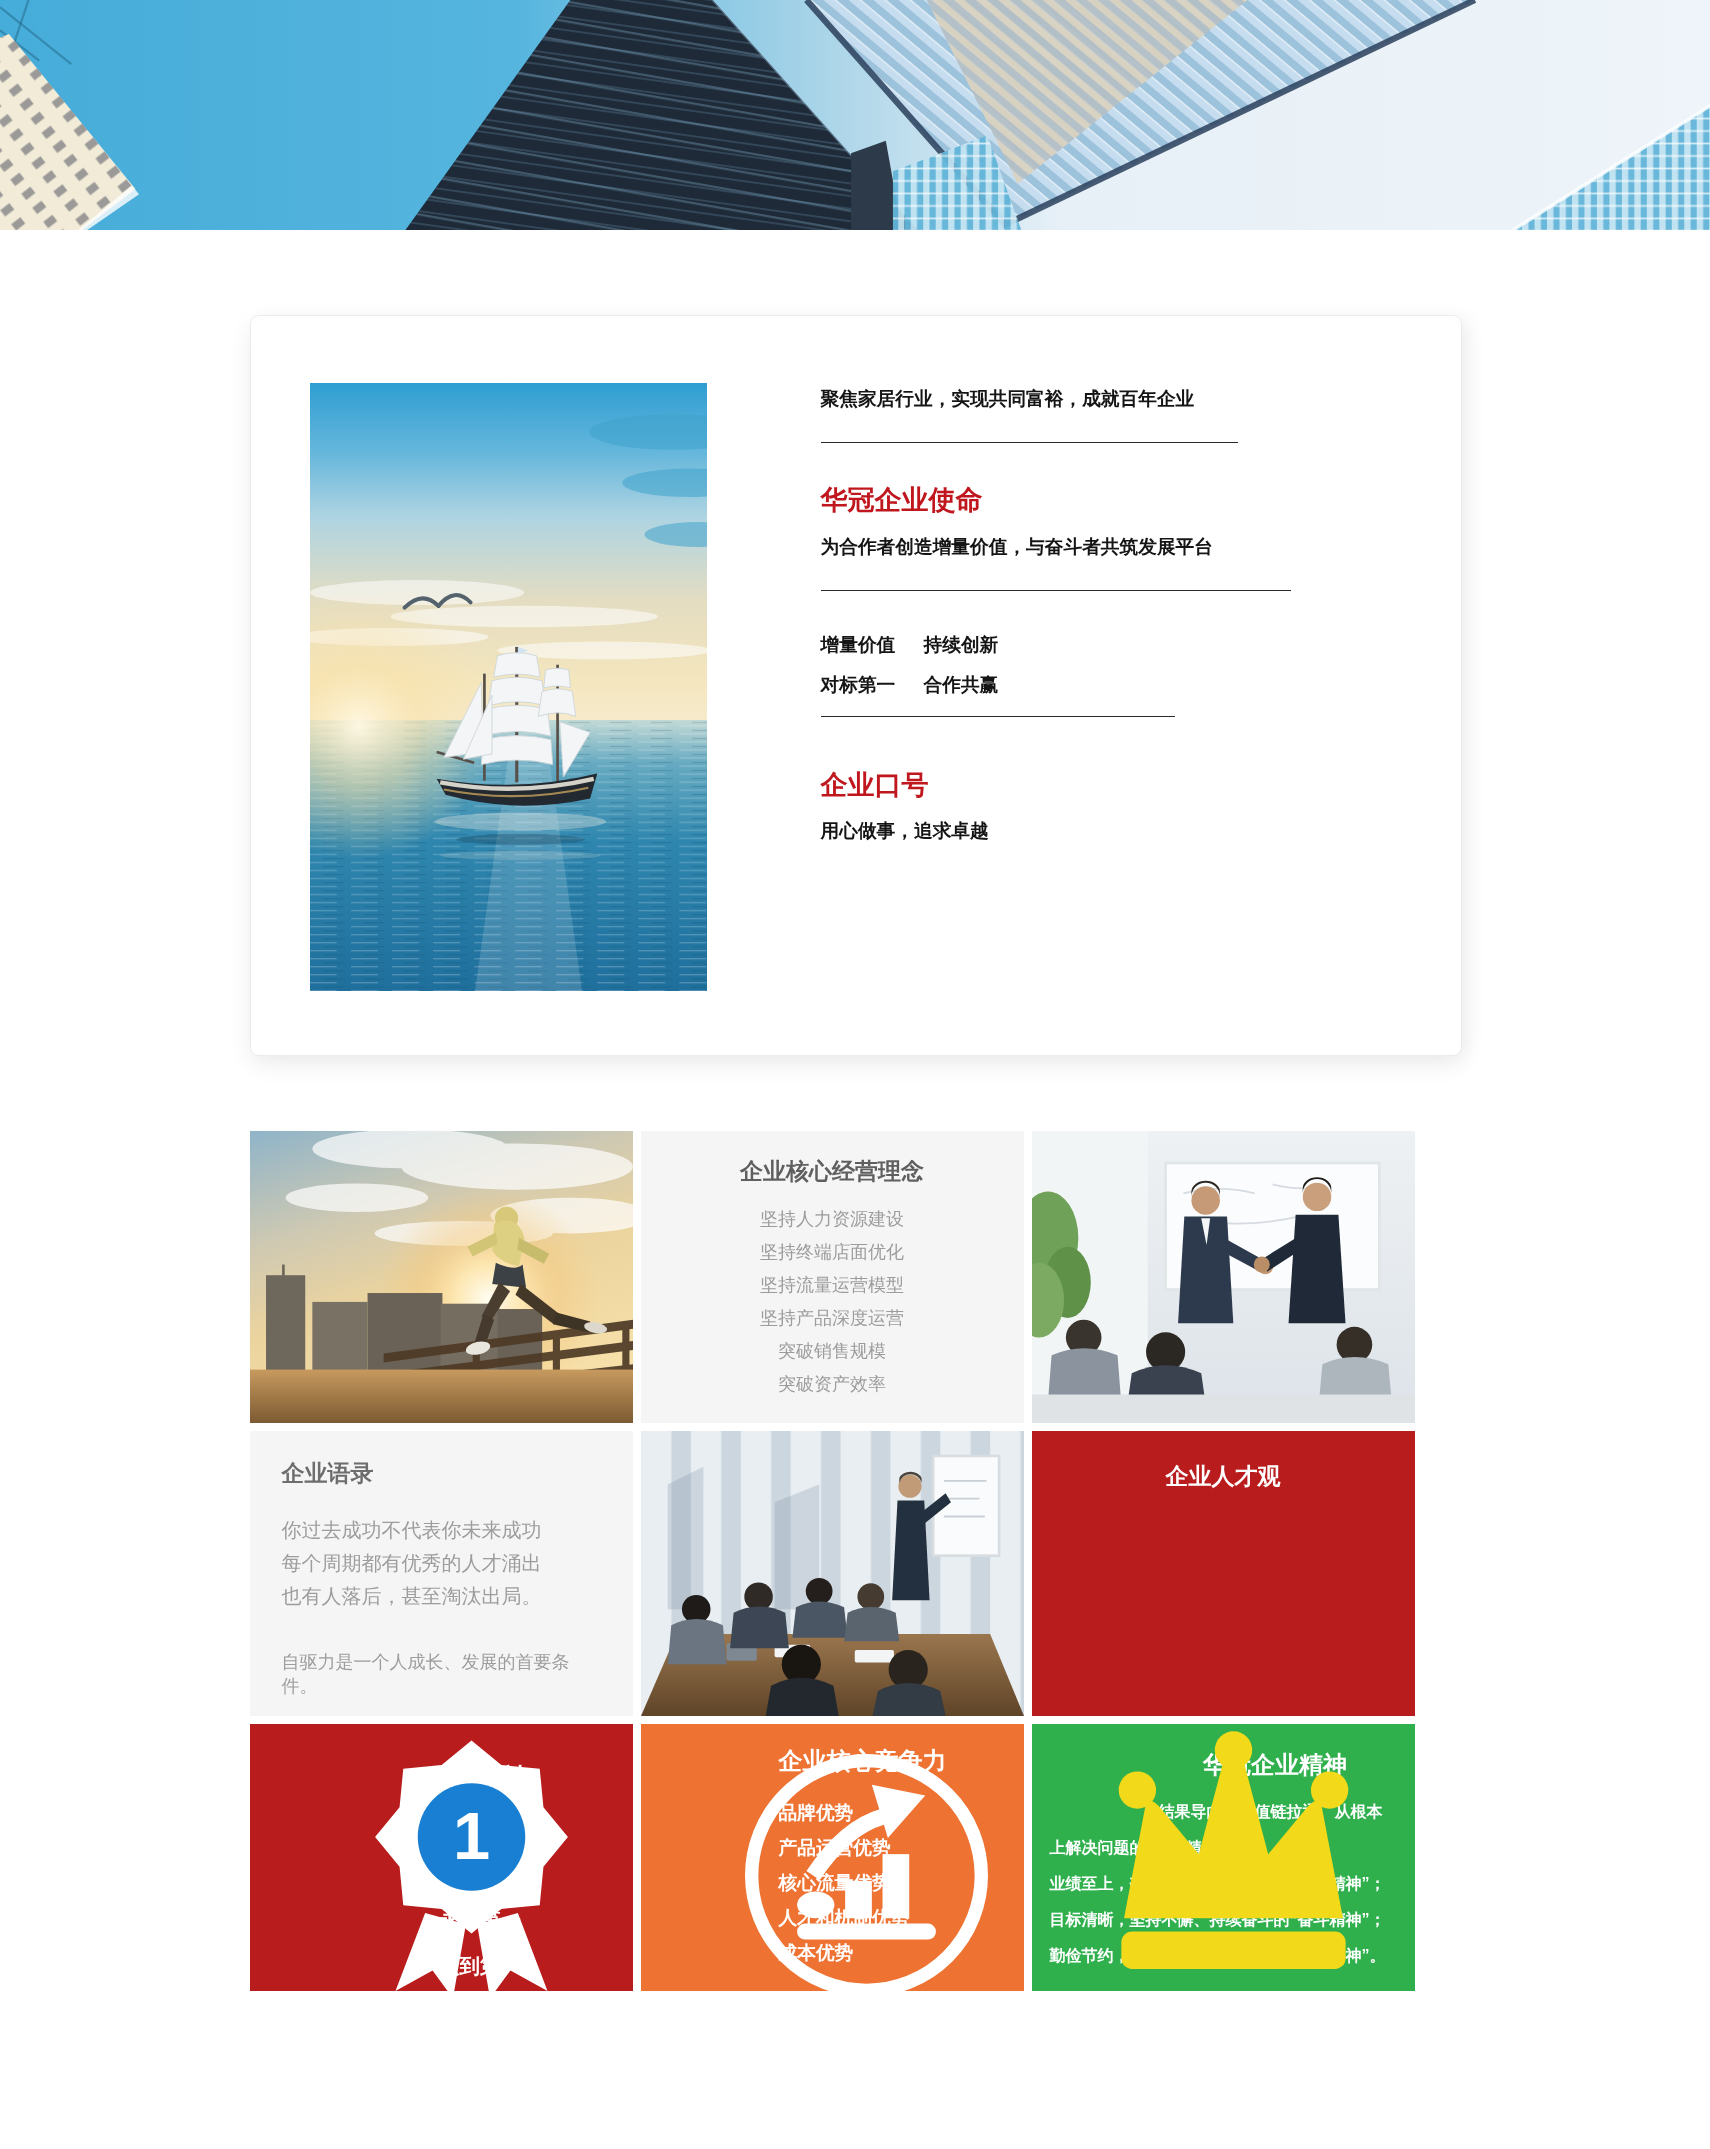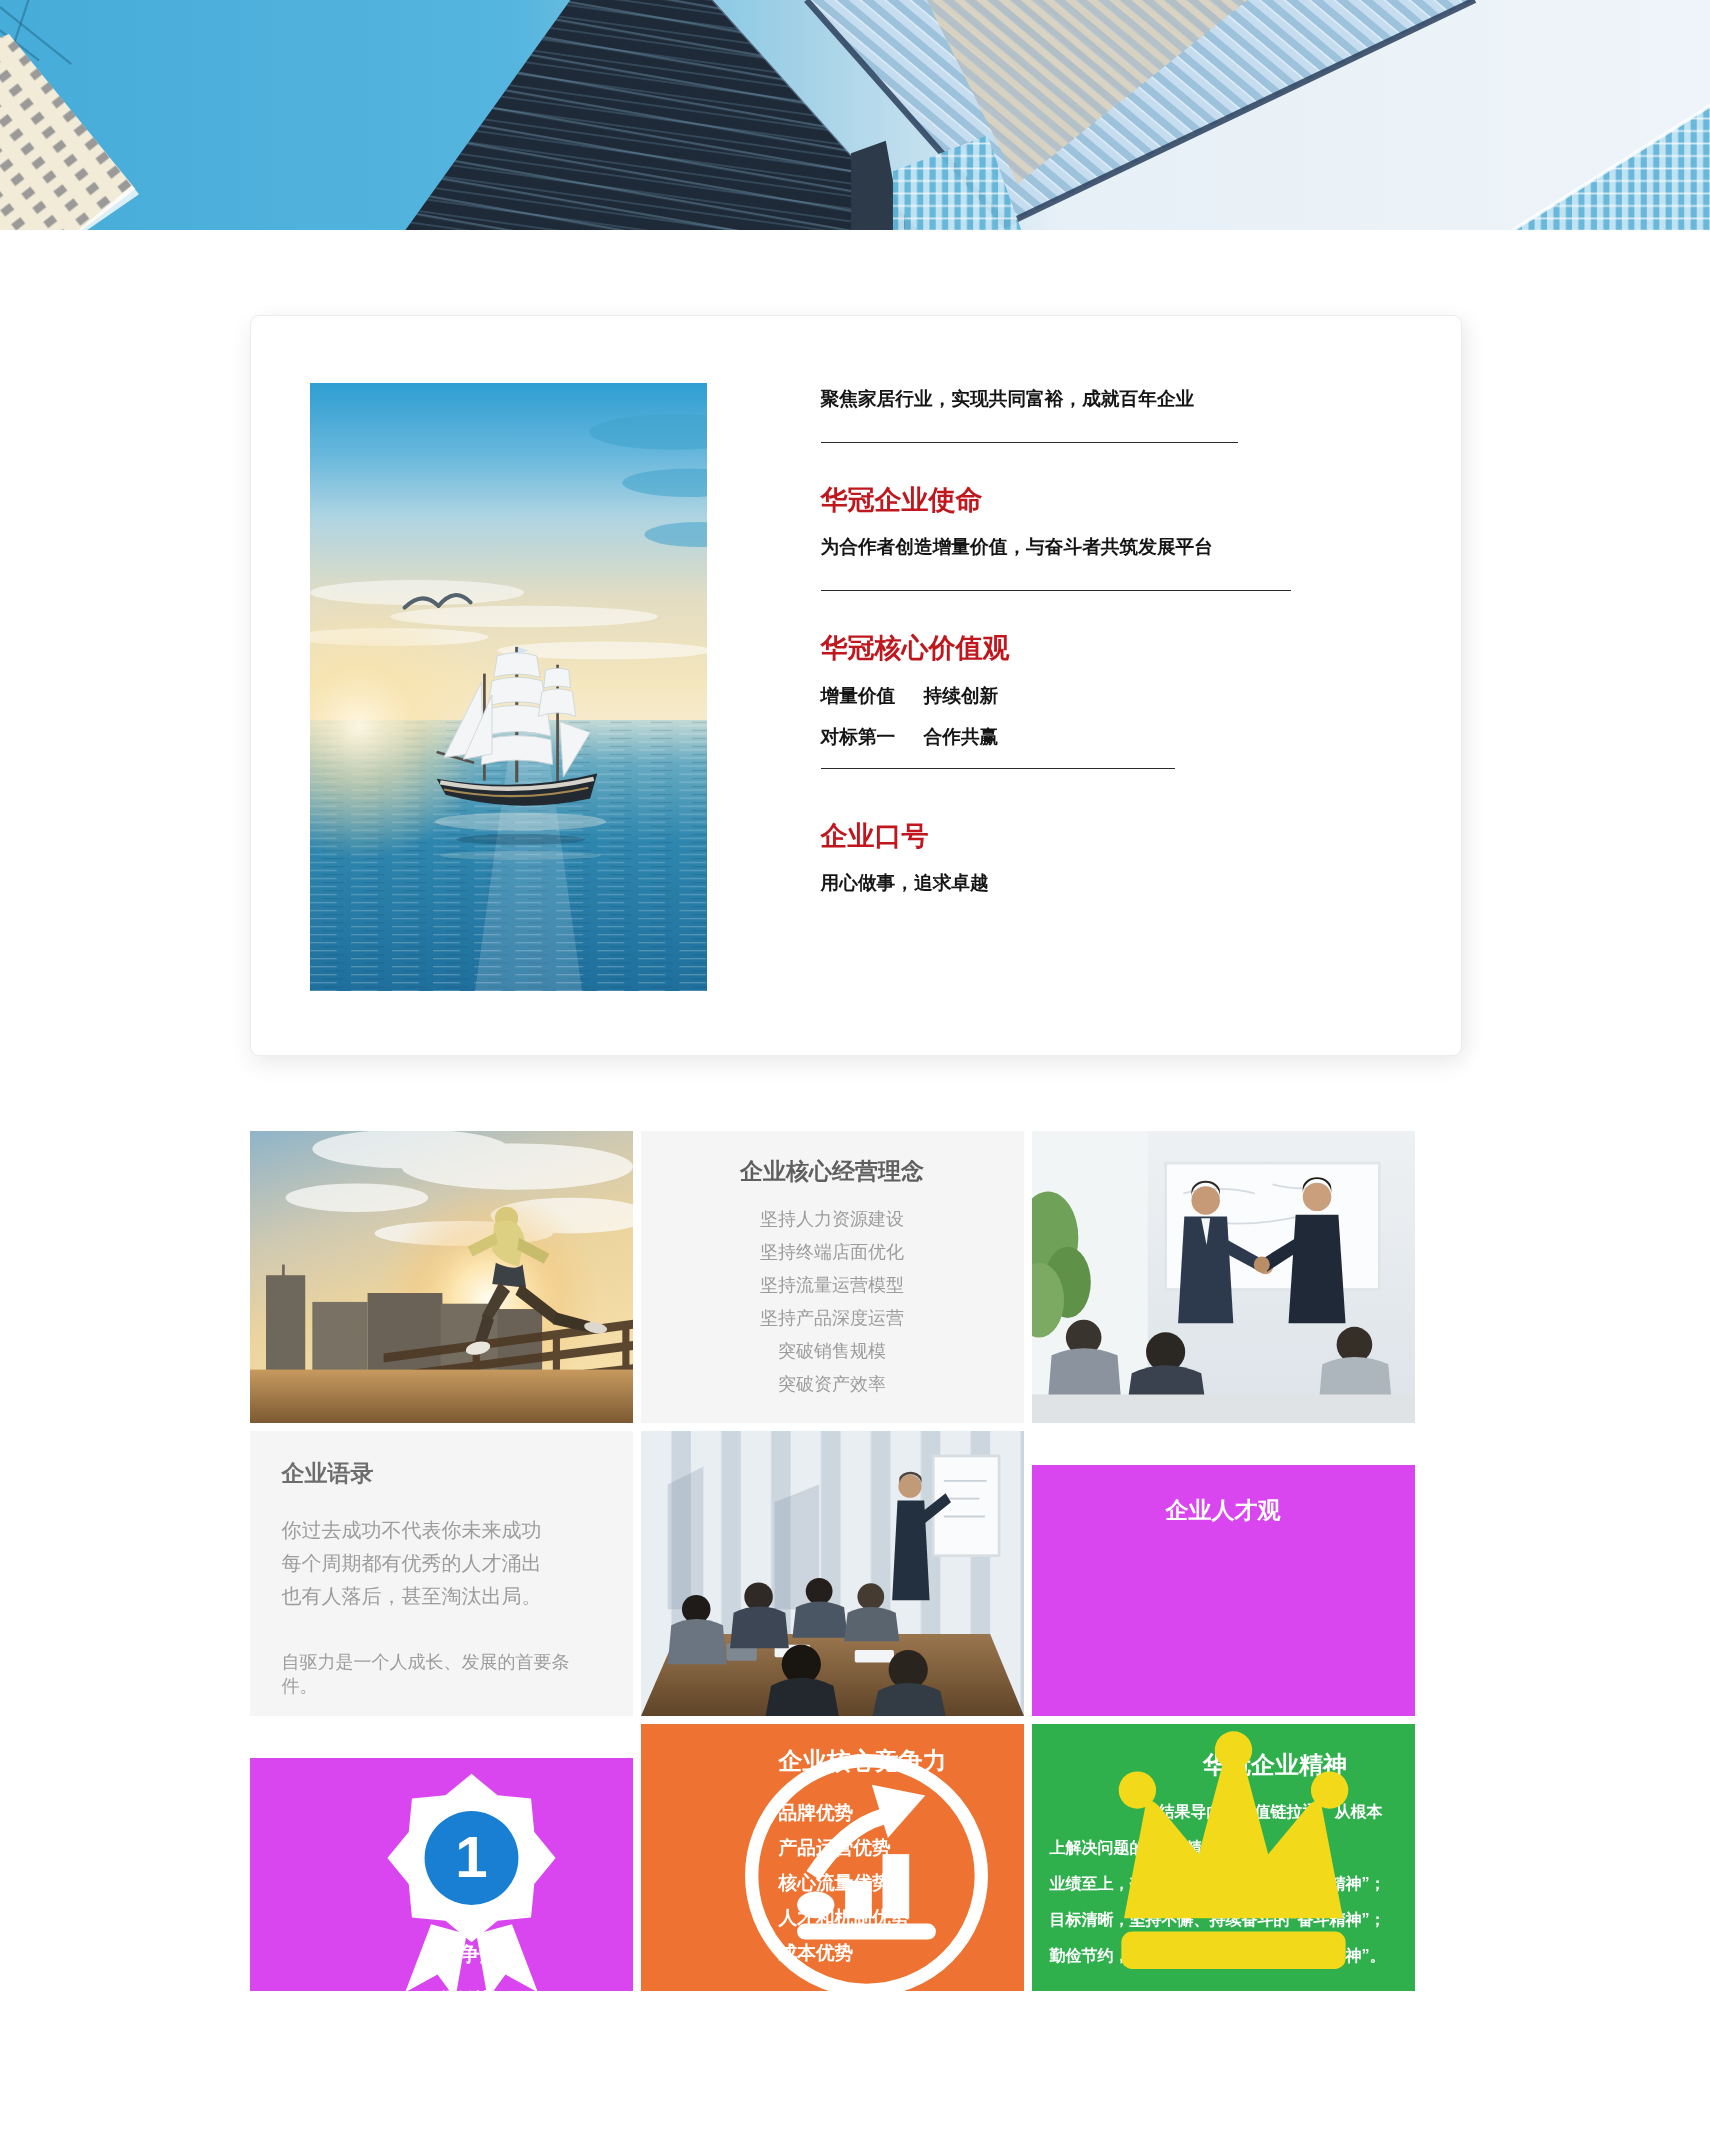--- a/index.html
+++ b/index.html
@@ -48,21 +48,21 @@
   .gray-card{ background:#f5f5f6; }
   .philosophy{ text-align:center; padding-top:25px; }
   .philosophy .g-title{ font-size:23px; font-weight:700; color:#5f5f5f; margin-bottom:16px; }
   .philosophy .g-item{ font-size:18px; color:#9c9c9c; line-height:33px; }
 
   .quotes{ padding:27px 32px 0 32px; }
   .quotes .g-title{ font-size:23px; font-weight:700; color:#6d6d6d; margin-bottom:25px; }
   .quotes .q-line{ font-size:20px; color:#9d9d9d; line-height:33px; }
   .quotes .q-footer{ font-size:18px; color:#9d9d9d; margin-top:37px; }
 
-  .blue-card{ background:#d946ef; color:#ffffff;margin-top:34px; }
+  .blue-card{ background:#b91c1c; color:#ffffff; }
   .talent{ text-align:center; padding-top:30px; }
   .talent .c-title{ font-size:23px; font-weight:700; }
   .talent-rows{ margin:37px 0 0 100px; text-align:left; }
   .talent-row{ margin-bottom:18.7px; font-size:19.6px; font-weight:700; }
   .talent-row span:first-child{ display:inline-block; width:105px; }
 
   .icon-abs{ position:absolute; }
   .champion-content{ margin-left:114px; width:233px; text-align:center; }
   .champion-content .c-title{ font-size:24px; font-weight:700; padding-top:37px; margin-bottom:21.4px; }
   .champion-content .c-item{ font-size:20.5px; font-weight:600; margin-bottom:18px; }
@@ -246,21 +246,20 @@
         <div class="divider w1"></div>
       </div>
 
       <div>
         <div class="sec-title">华冠企业使命</div>
         <div class="sec-body">为合作者创造增量价值，与奋斗者共筑发展平台</div>
         <div class="divider w2"></div>
       </div>
 
       <div>
-        <div class="sec-title">华冠核心价值观</div>
         <div class="values-block">
           <div class="values-row">
             <span>增量价值</span>
             <span>持续创新</span>
           </div>
           <div class="values-row">
             <span>对标第一</span>
             <span>合作共赢</span>
           </div>
         </div>

